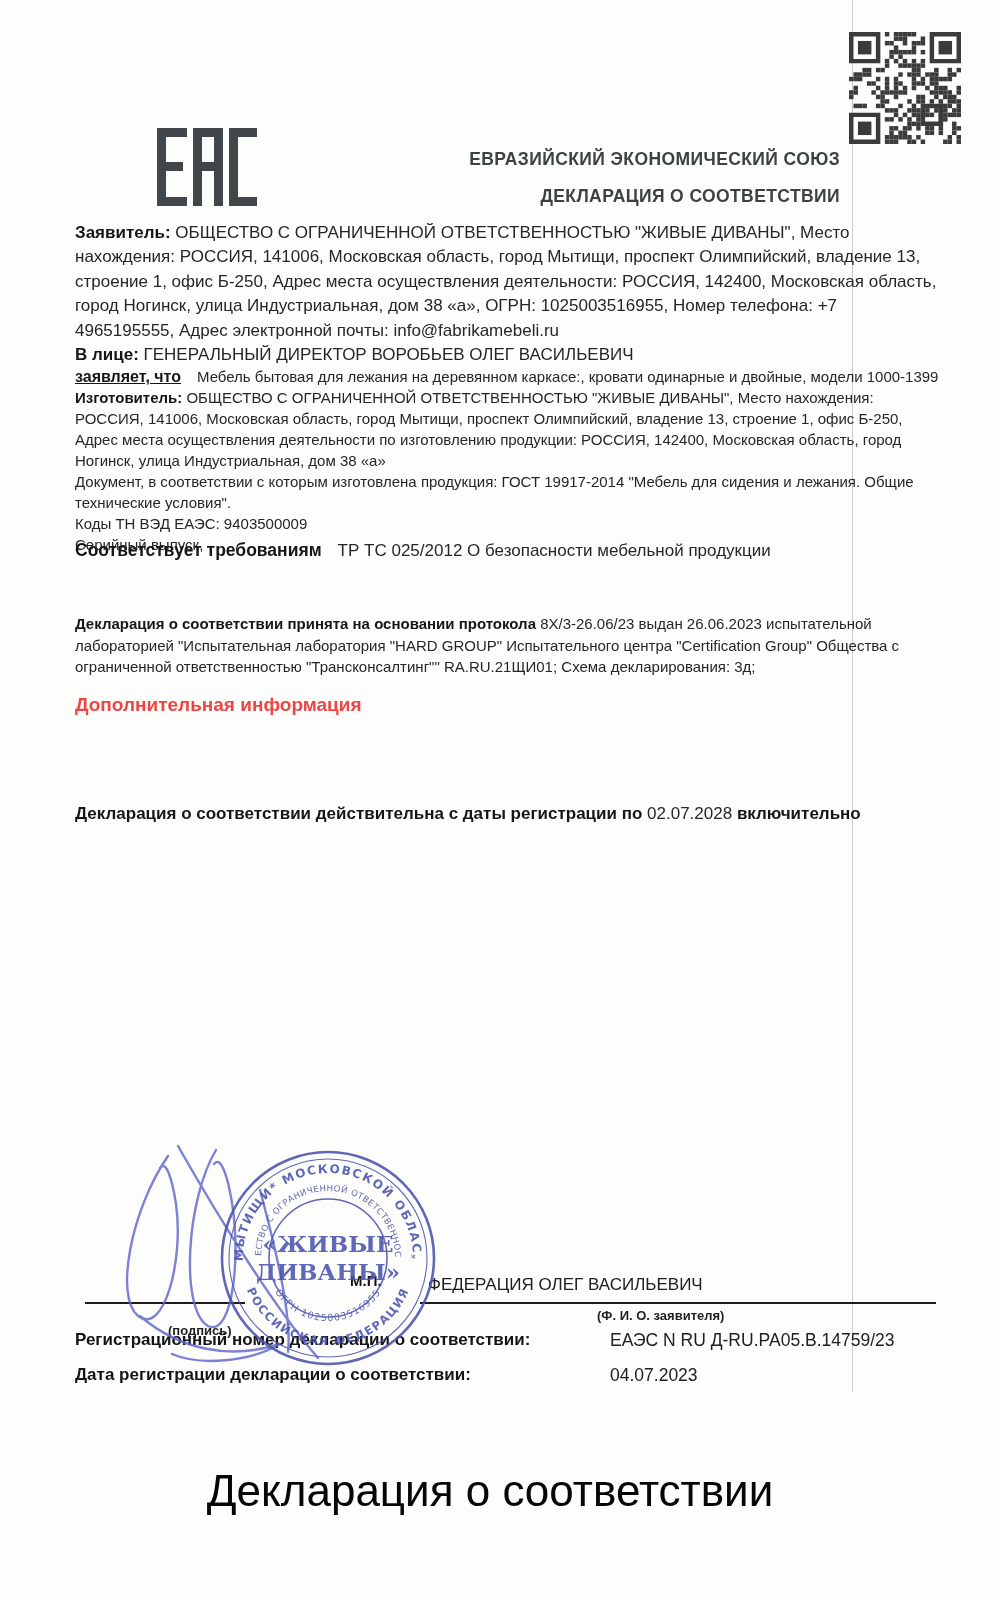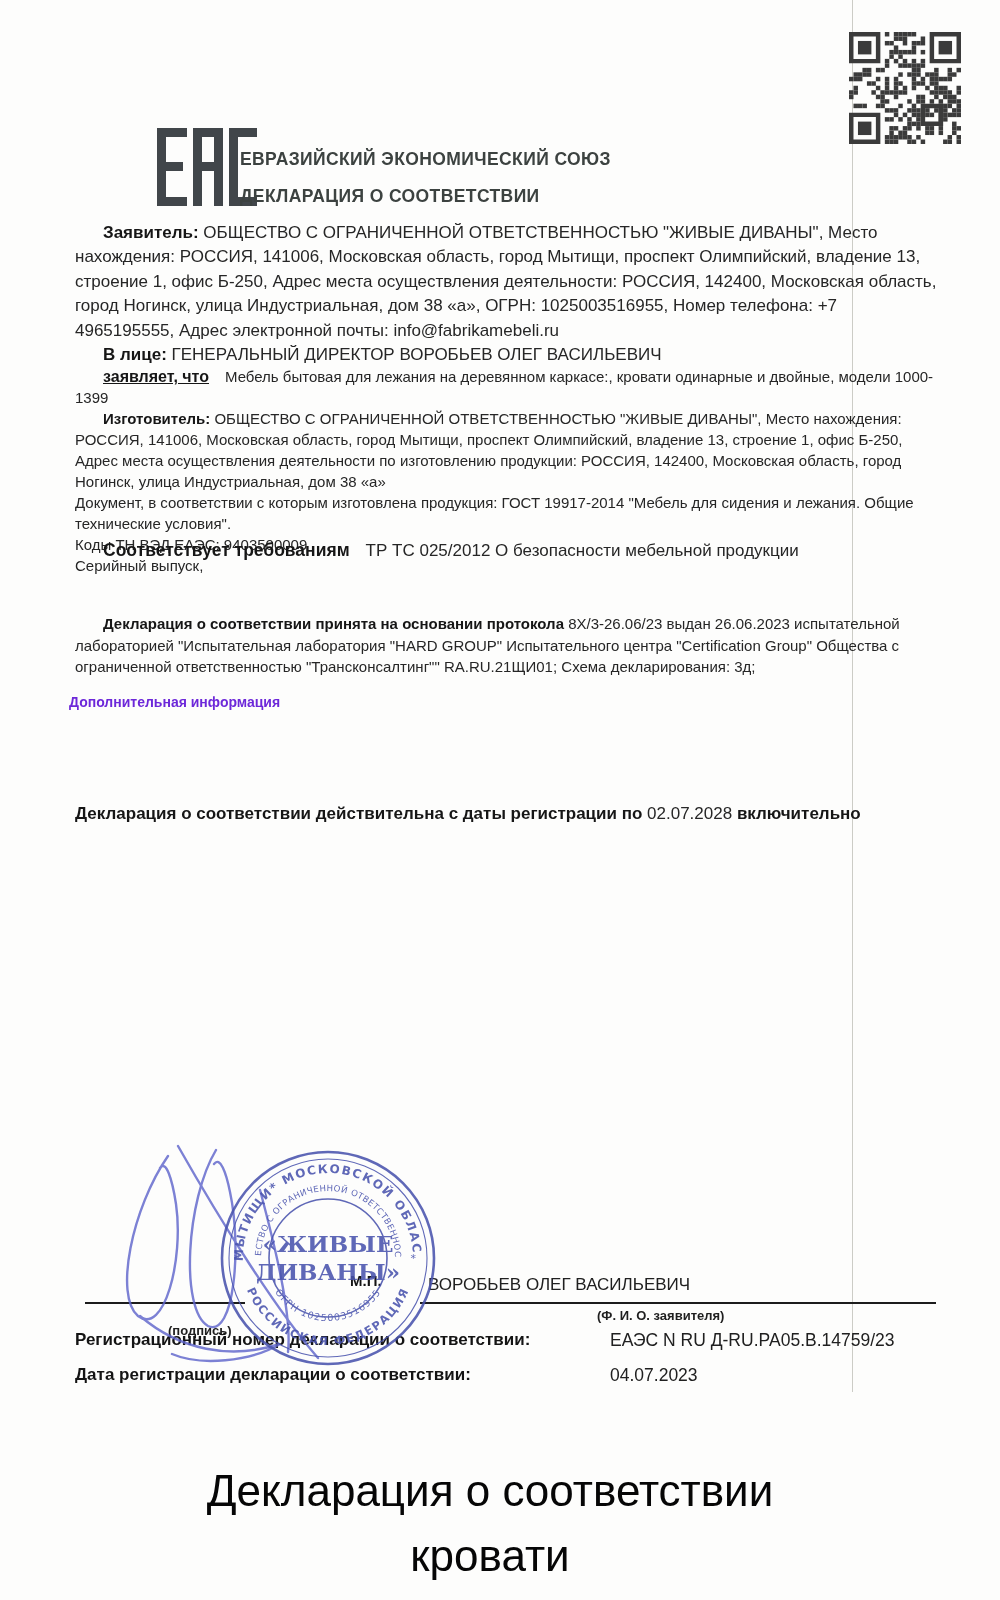--- a/index.html
+++ b/index.html
@@ -9,34 +9,34 @@
     overflow:hidden;
   }
   .abs{position:absolute;}
   
   .vline{left:852px;top:0;width:1px;height:1392px;background:#ccccc6;}
   
   #eac-logo{left:157px;top:128px;width:100px;height:78px;}
   
   #qr{left:849px;top:32px;width:112px;height:112px;}
   
-  .hdr{left:240px;width:600px;text-align:left;font-weight:bold;
+  .hdr{left:240px;width:600px;text-align:right;font-weight:bold;
        font-size:17.5px;letter-spacing:.4px;color:#3c4240;}
   #hdr1{top:149px;}
   #hdr2{top:186px;}
   
   p{margin:0;}
-  b{color:#161616;margin-left:28px;}
+  b{color:#161616;}
   #para-applicant{left:75px;top:221px;width:864px;font-size:17px;line-height:24.4px;}
   #para-declares{left:75px;top:366px;width:868px;font-size:15px;line-height:21px;}
   .gap-after{margin-right:16px;text-decoration:underline;}
   #line-compliance{left:75px;top:540px;width:868px;font-size:17.5px;}
   #line-compliance .val{margin-left:16px;}
   #para-basis{left:75px;top:613px;width:864px;font-size:15px;line-height:21.5px;}
-  #line-addinfo{left:69px;top:694px;font-size:14px;font-weight:bold;color:#6d28d9;}
+  #line-addinfo{left:75px;top:694px;font-size:19px;font-weight:bold;color:#ef4444;}
   #para-validity{left:75px;top:802px;width:860px;font-size:17px;line-height:24px;
                  font-weight:bold;color:#161616;}
   #para-validity .normal{font-weight:400;color:#262626;}
   
   #mp-text{left:350px;top:1272px;font-size:15px;font-weight:bold;color:#141414;}
   #fio-name{left:428px;top:1275px;font-size:17px;color:#202020;}
   .sigline{height:2px;background:#1c1c1c;top:1302px;}
   #sign-line{left:85px;width:160px;}
   #fio-line{left:420px;width:516px;}
   .caption-small{top:1308px;font-size:13px;font-weight:bold;color:#1f1f1f;}
@@ -311,21 +311,21 @@
 
 <p id="line-compliance" class="abs"><b>Соответствует требованиям</b><span class="val" style="font-size:17px">ТР ТС 025/2012 О безопасности мебельной продукции</span></p>
 
 <p id="para-basis" class="abs"><b>Декларация о соответствии принята на основании протокола</b><span> 8Х/3-26.06/23 выдан 26.06.2023 испытательной лабораторией "Испытательная лаборатория "HARD GROUP" Испытательного центра "Certification Group" Общества с ограниченной ответственностью "Трансконсалтинг"" RA.RU.21ЩИ01; Схема декларирования: 3д;</span></p>
 
 <div id="line-addinfo" class="abs">Дополнительная информация</div>
 
 <p id="para-validity" class="abs"><span>Декларация о соответствии действительна с даты регистрации по</span> <span class="normal">02.07.2028</span> <span>включительно</span></p>
 
 <div id="mp-text" class="abs">М.П.</div>
-<div id="fio-name" class="abs">ВОРОБЬЕВ ОЛЕГ ВАСИЛЬЕВИЧ</div>
+<div id="fio-name" class="abs">ФЕДЕРАЦИЯ ОЛЕГ ВАСИЛЬЕВИЧ</div>
 <div id="sign-line" class="abs sigline"></div>
 <div id="fio-line" class="abs sigline"></div>
 <div id="sign-caption" class="abs caption-small">(подпись)</div>
 <div id="fio-caption" class="abs caption-small">(Ф. И. О. заявителя)</div>
 
 <div class="abs reg-label row1">Регистрационный номер декларации о соответствии:</div>
 <div class="abs reg-value row1">ЕАЭС N RU Д-RU.РА05.В.14759/23</div>
 <div class="abs reg-label row2">Дата регистрации декларации о соответствии:</div>
 <div class="abs reg-value row2">04.07.2023</div>
 
@@ -365,14 +365,13 @@
       <text x="248" y="132" text-anchor="middle" font-family="'DejaVu Serif',serif" font-weight="bold" font-size="23">«ЖИВЫЕ</text>
       <text x="248" y="160" text-anchor="middle" font-family="'DejaVu Serif',serif" font-weight="bold" font-size="23">ДИВАНЫ»</text>
       <text x="154" y="142" font-size="11">*</text>
       <text x="336" y="142" font-size="11" text-anchor="end">*</text>
     </g>
   </g>
 </svg>
 
 <div id="big-caption" class="abs">
   <div>Декларация о соответствии</div>
-  <div>кровати</div>
 </div>
 
 </body></html>

